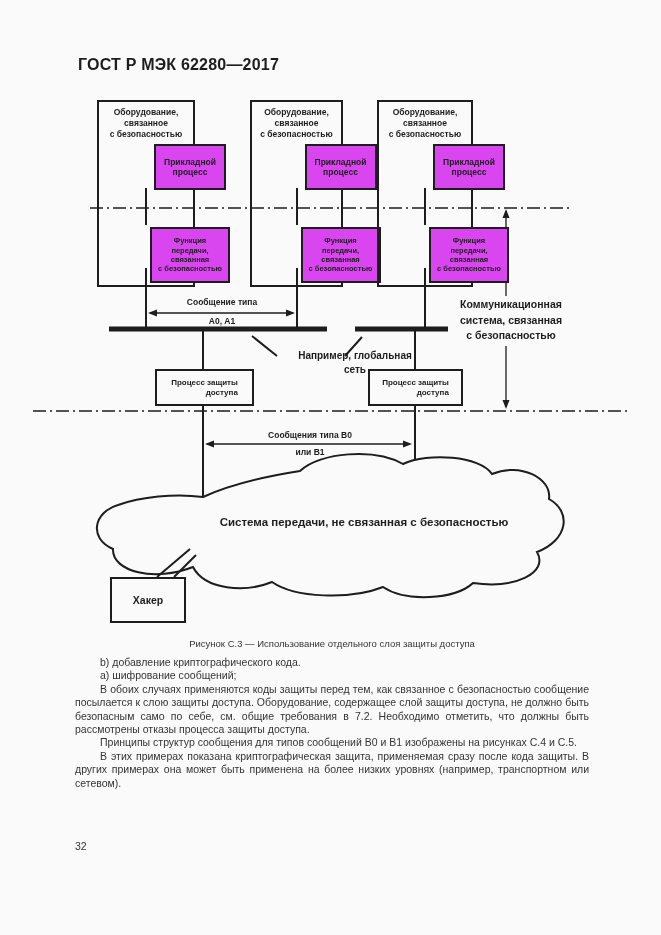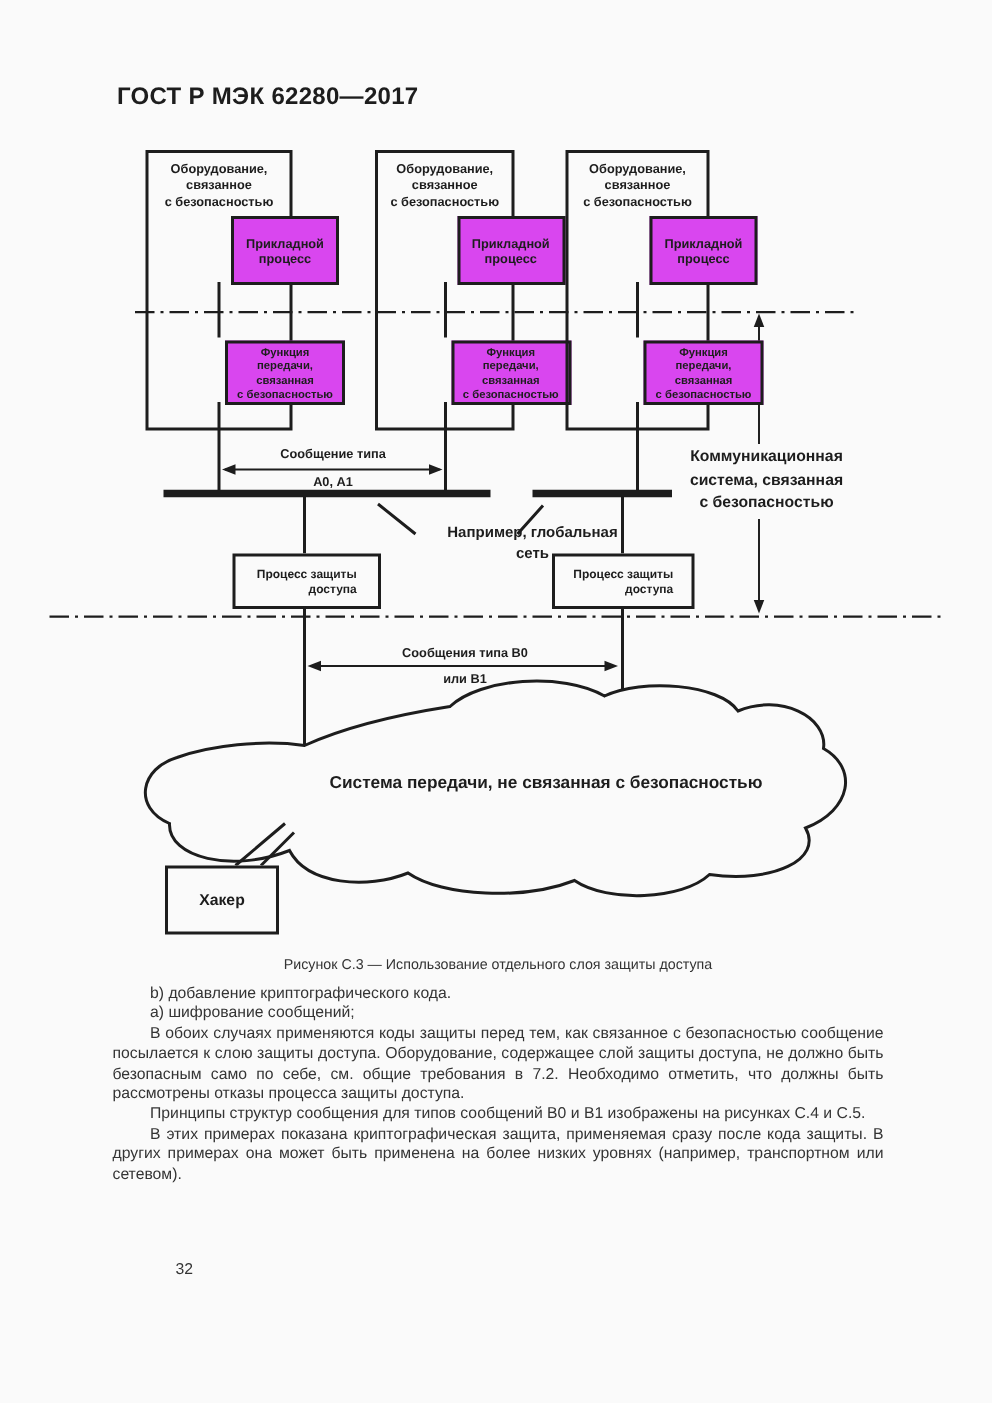--- a/index.html
+++ b/index.html
@@ -26,21 +26,21 @@
     position:absolute; top:5px; left:0; right:0;
     text-align:center; font-size:8.5px; font-weight:bold; line-height:11px; color:#1d1d1d;
   }
   .inner-box {
     position:absolute; left:50%; transform:translateX(-50%);
     border:2px solid #1d1d1d; background:#d946ef;
     display:flex; align-items:center; justify-content:center;
     text-align:center; font-weight:bold; color:#1d1d1d;margin-left:44px;
   }
   .app-box { top:42px; width:72px; height:46px; font-size:8.5px; line-height:10.5px; }
-  .fn-box  { top:125px; width:80px; height:43px; font-size:7.5px; line-height:9.3px; }
+  .fn-box  { top:125px; width:80px; height:56px; font-size:7.5px; line-height:9.3px; }
   .access-box {
     position:absolute; top:369px; height:37px;
     border:2px solid #1d1d1d; background:#fafafa;
     display:flex; align-items:center; justify-content:center;
     text-align:right; font-size:8px; line-height:10px; font-weight:bold; color:#1d1d1d;
   }
   .hacker-box {
     position:absolute; left:110px; top:577px; width:76px; height:46px;
     border:2px solid #1d1d1d; background:#fafafa;
     display:flex; align-items:center; justify-content:center;
@@ -55,21 +55,21 @@
   .caption {
     left:75px; top:638px; width:514px;
     text-align:center; font-size:9.5px; color:#333;
   }
   .bodytext {
     left:75px; top:656px; width:514px;
     font-size:10.5px; line-height:13.4px; color:#343434;
     text-align:justify;
   }
   .bodytext p { text-indent:25px; margin:0; }
-  .pagenum { left:75px; top:840px; font-size:10.5px; color:#333;margin-left:42px; }
+  .pagenum { left:75px; top:840px; font-size:10.5px; color:#333; }
 </style>
 </head>
 <body>
 
 <div class="abs header">ГОСТ Р МЭК 62280—2017</div>
 
 <svg class="abs lines" width="661" height="935" viewBox="0 0 661 935">
   <g stroke="#1d1d1d" fill="none">
 
     <path d="M90,208 H570" stroke-width="1.5" stroke-dasharray="13 4 2 4"></path>

